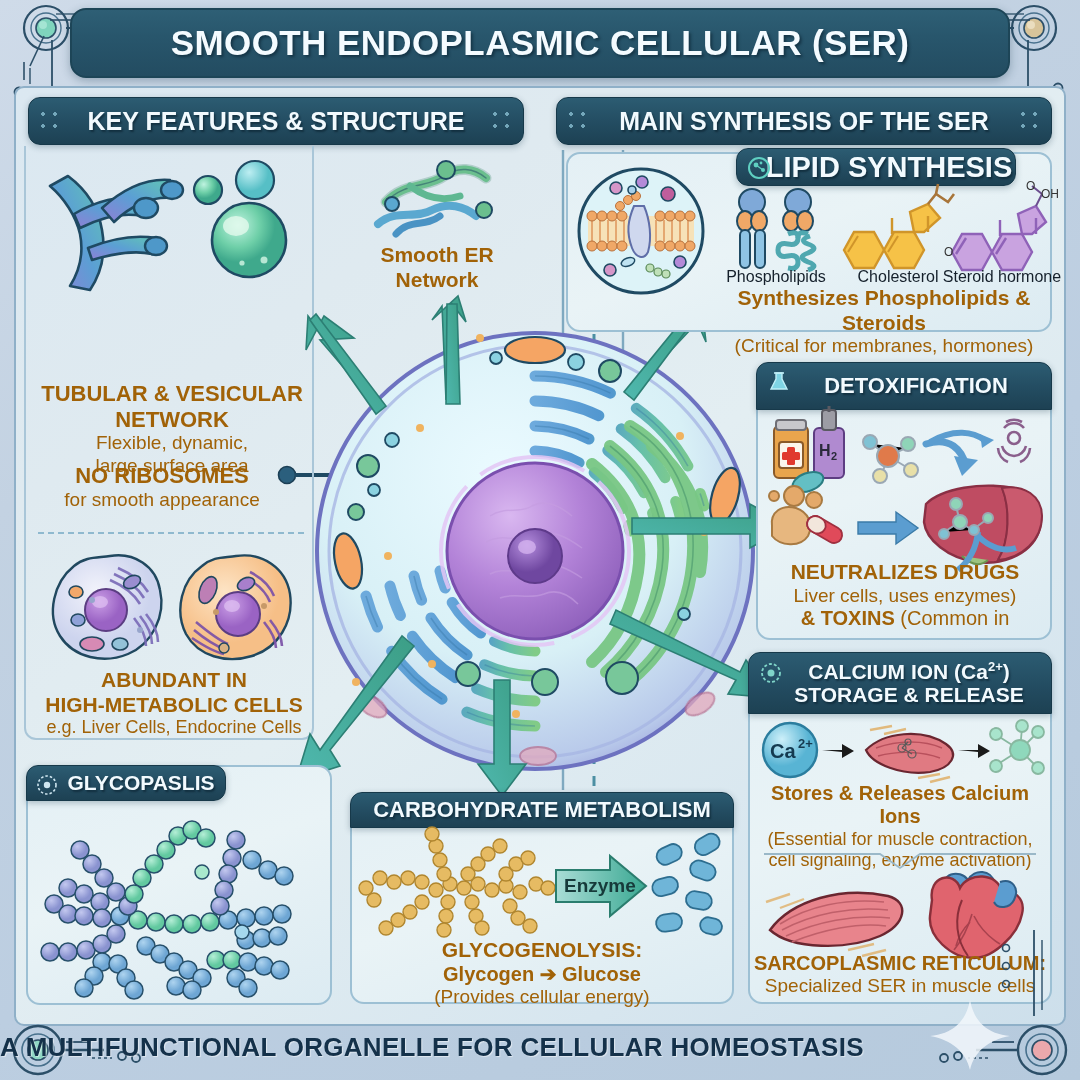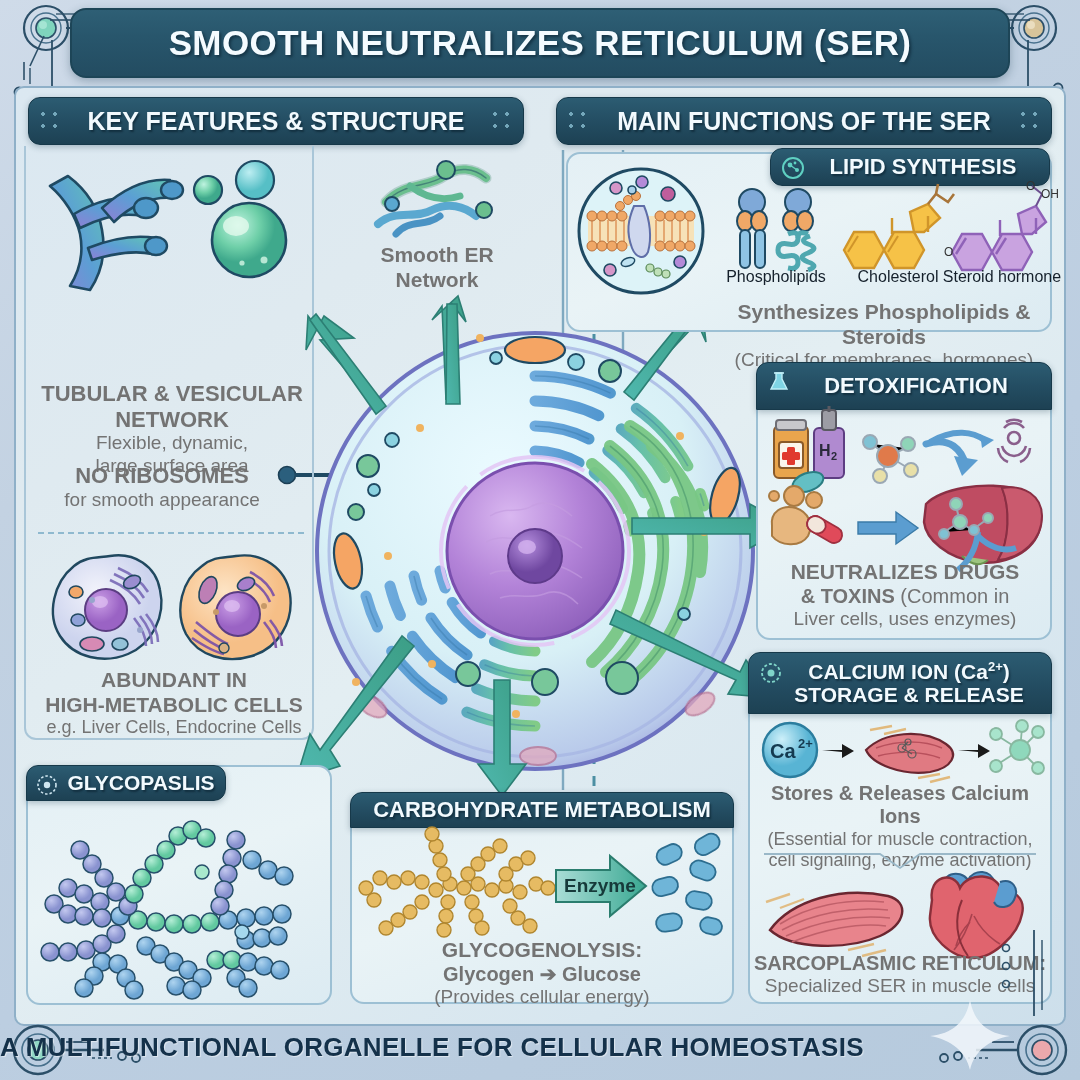--- a/index.html
+++ b/index.html
@@ -46,21 +46,21 @@
                      radial-gradient(circle 2px at 16px 16px,#8fc5d8 99%,transparent 0);
     opacity:.75;
   }
   .hdr.dots::before{ left:10px; } .hdr.dots::after{ right:10px; }
   
   .card {
     position:absolute;
     background:linear-gradient(160deg,#e4f0f5 0%,#e9f3f6 45%,#dcebf2 100%);
     border:2px solid #9dc0d4; border-radius:14px;
   }
-  .cap { position:absolute; text-align:center; color:#737373; line-height:1.17; }
+  .cap { position:absolute; text-align:center; color:#a16207; line-height:1.17; }
   .bold { font-weight:bold; }
   .divider { position:absolute; border-top:2px dashed #8fb9cf; }
   
   svg.art { position:absolute; overflow:visible; }
   
   #footer {
     position:absolute; left:0; top:1032px; width:1080px;
     text-align:left; color:#14314a; font-size:26px; font-weight:bold;
     letter-spacing:.3px; text-shadow:1px 1px 1px rgba(255,255,255,.55);
   }
@@ -95,21 +95,21 @@
   <path d="M64 28 H30" stroke="#2c4f68" stroke-width="2"></path>
   <path d="M78 40 L78 92" stroke="#2c4f68" stroke-width="1.8"></path>
   <path d="M80 20 H56" stroke="#2c4f68" stroke-width="1.6"></path>
   <path d="M74 14 H50" stroke="#2c4f68" stroke-width="1.3"></path>
   <circle cx="42" cy="18" r="4" fill="none" stroke="#2c4f68" stroke-width="1.8"></circle>
   <circle cx="30" cy="17" r="4" fill="none" stroke="#2c4f68" stroke-width="1.8"></circle>
   <circle cx="108" cy="88" r="4.5" fill="none" stroke="#2c4f68" stroke-width="1.8"></circle>
 </svg>
 
 <div id="titlebar">
-  <span class="t">SMOOTH NEUTRALIZES RETICULUM (SER)</span>
+  <span class="t">SMOOTH ENDOPLASMIC CELLULAR (SER)</span>
 </div>
 
 <div id="frame"></div>
 
 <svg class="art" style="left:584px;top:96px;width:20px;height:700px">
   <path d="M10 4 V690" stroke="#4c8fa3" stroke-width="3" stroke-dasharray="14 12" fill="none"></path>
 </svg>
 <svg class="art" style="left:560px;top:150px;width:6px;height:640px">
   <path d="M3 0 V640" stroke="#7fa9c0" stroke-width="2.4"></path>
 </svg>
@@ -383,25 +383,25 @@
 
     <path d="M360 344 L486 400 L478 414 L524 418 L496 380 L490 392 L366 330 Z"></path>
 
     <path d="M152 356 L70 470 L60 454 L46 500 L90 486 L80 470 L164 366 Z"></path>
 
     <path d="M244 400 L244 484 L228 484 L252 516 L276 484 L260 484 L260 400 Z"></path>
   </g>
 </svg>
 
 <div class="hdr dots" style="left:556px;top:97px;width:496px;height:48px;font-size:25px;">
-  <span>MAIN FUNCTIONS OF THE SER</span>
+  <span>MAIN SYNTHESIS OF THE SER</span>
 </div>
 
 <div class="card" style="left:566px;top:152px;width:486px;height:180px;"></div>
-<div class="hdr" style="left:736px;top:148px;width:280px;height:38px;font-size:22px;padding-left:26px;margin-left:34px;">
+<div class="hdr" style="left:736px;top:148px;width:280px;height:38px;font-size:29px;padding-left:26px;">
   <svg style="position:absolute;left:10px;top:7px;width:24px;height:24px">
     <circle cx="12" cy="12" r="10" fill="none" stroke="#5fd0c2" stroke-width="2"></circle>
     <circle cx="9" cy="9" r="2.4" fill="#5fd0c2"></circle>
       <circle cx="16" cy="14" r="2" fill="#5fd0c2"></circle>
     <path d="M9 9 L16 14" stroke="#5fd0c2" stroke-width="1.4"></path>
     <circle cx="14" cy="7" r="1.4" fill="#5fd0c2"></circle>
   </svg>
   <span>LIPID SYNTHESIS</span>
 </div>
 
@@ -522,21 +522,21 @@
   <g stroke="#6b4d8f" stroke-width="2" fill="none">
     <path d="M90 24 L96 12"></path>
       <path d="M96 12 L86 4"></path>
   </g>
   <text x="80" y="8" font-size="12" fill="#333" font-family="Liberation Sans, sans-serif">O</text>
   <text x="95" y="16" font-size="12" fill="#333" font-family="Liberation Sans, sans-serif">OH</text>
   <text x="-2" y="74" font-size="12" fill="#333" font-family="Liberation Sans, sans-serif">O</text>
 </svg>
 <div style="position:absolute;left:940px;top:268px;width:124px;text-align:center;font-size:16px;color:#15202b;">Steroid hormone</div>
 
-<div class="cap" style="left:700px;top:300px;width:368px;">
+<div class="cap" style="left:700px;top:286px;width:368px;">
   <div class="bold" style="font-size:21px">Synthesizes Phospholipids &amp; Steroids</div>
   <div style="font-size:19px">(Critical for membranes, hormones)</div>
 </div>
 
 <div class="card" style="left:756px;top:362px;width:296px;height:278px;"></div>
 <div class="hdr" style="left:756px;top:362px;width:296px;height:48px;font-size:22px;border-radius:12px 12px 0 0;padding-left:24px;">
   <svg style="position:absolute;left:10px;top:6px;width:24px;height:24px">
     <path d="M9 4 H15 L15 10 L20 20 H4 L9 10 Z" fill="#7fd4e4" stroke="#bfeff8" stroke-width="1.4"></path>
     <path d="M7 4 H17" stroke="#bfeff8" stroke-width="1.6"></path>
   </svg>
@@ -622,22 +622,22 @@
     <circle cx="194" cy="118" r="7" fill="#8fd4b8"></circle>
       <circle cx="178" cy="130" r="5" fill="#7fc2d4"></circle>
     <circle cx="190" cy="100" r="6" fill="#8fd4b8"></circle>
       <circle cx="208" cy="126" r="5" fill="#7fc2d4"></circle>
     <circle cx="222" cy="114" r="5" fill="#8fd4b8"></circle>
   </g>
 </svg>
 
 <div class="cap" style="left:760px;top:560px;width:290px;">
   <div style="font-size:21px"><span class="bold">NEUTRALIZES DRUGS</span></div>
+  <div style="font-size:19px">Liver cells, uses enzymes)</div>
   <div style="font-size:20px"><span class="bold">&amp; TOXINS</span> <span>(Common in</span></div>
-  <div style="font-size:19px">Liver cells, uses enzymes)</div>
 </div>
 
 <div class="card" style="left:748px;top:652px;width:304px;height:352px;"></div>
 <div class="hdr" style="left:748px;top:652px;width:304px;height:62px;font-size:21px;border-radius:12px 12px 0 0;flex-direction:column;padding-left:18px;">
   <svg style="position:absolute;left:10px;top:8px;width:24px;height:24px">
     <circle cx="12" cy="12" r="9" fill="none" stroke="#7fd4c8" stroke-width="1.8" stroke-dasharray="3 2"></circle>
     <circle cx="12" cy="12" r="3.5" fill="#7fd4c8"></circle>
   </svg>
   <div><span>CALCIUM ION (Ca</span><sup style="font-size:13px">2+</sup><span>)</span></div>
   <div>STORAGE &amp; RELEASE</div>

